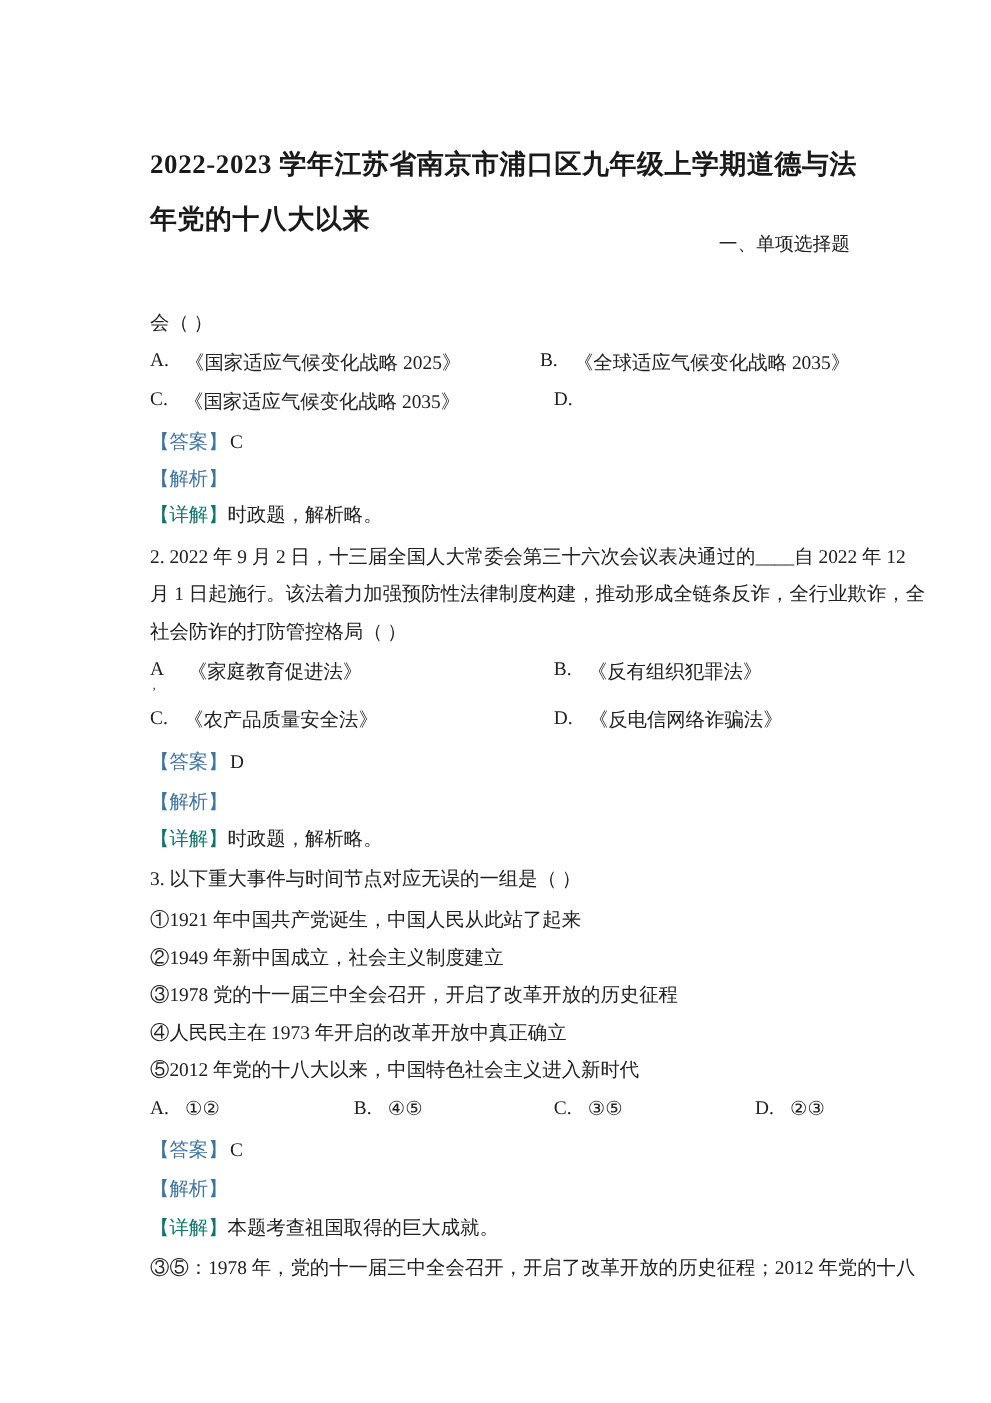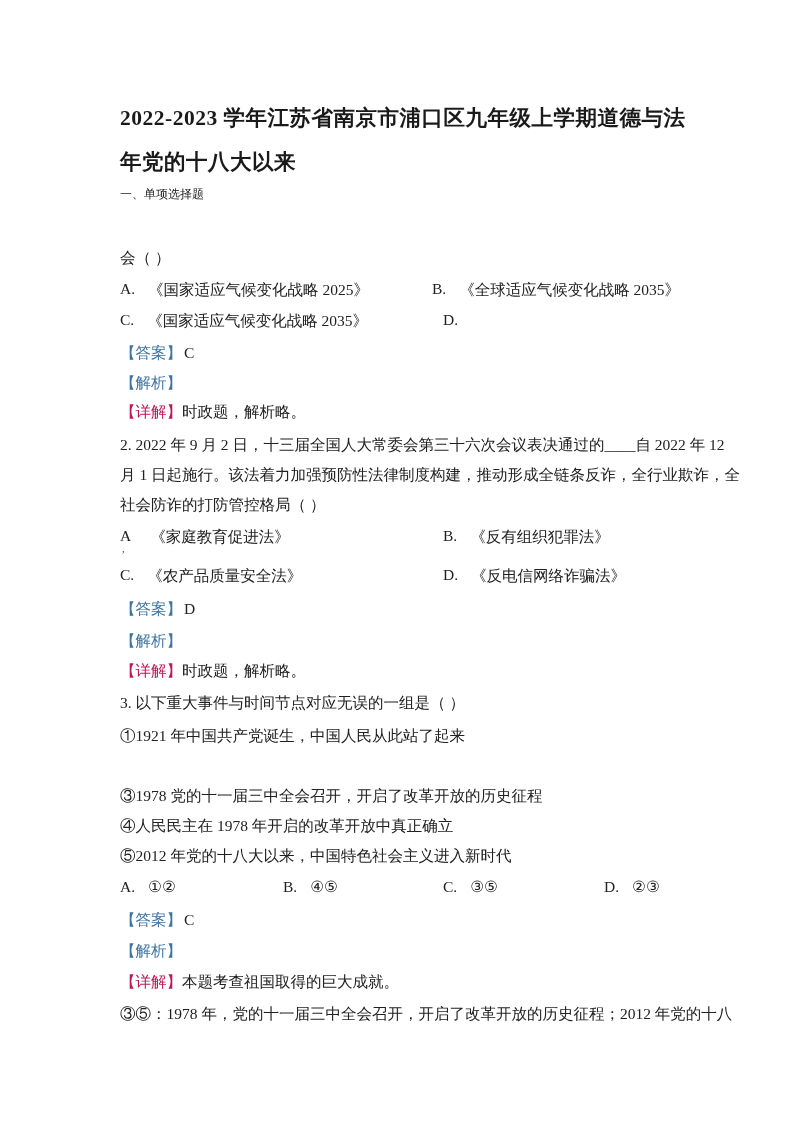--- a/index.html
+++ b/index.html
@@ -18,32 +18,33 @@
     width: 560px;
     font-size: 15.5px;
     white-space: nowrap;
     color: #212121;
   }
   .title-line {
     font-size: 21.5px;
     font-weight: bold;
     letter-spacing: 0.5px;
     color: #1a1a1a;
+    margin-top: 13px;
   }
-  .section-heading { font-size: 12px; }
+  .section-heading { font-size: 15px; text-align: right; }
   .optrow { display: flex; }
   .opt { display: flex; position: relative; }
   .opt-w2 { width: 323px; }           
   .opt-w4a { width: 163px; }          
   .opt-w4b { width: 160px; }
   .opt-w4c { width: 161px; }
   .olabel { margin-right: 13px; }
   .marker-blue { color: #3d74a3; }
   .answer-letter { color: #212121; margin-left: 2px; }
-  .detail-marker { color: #be185d; }
+  .detail-marker { color: #0f766e; }
   .stray-mark {
     position: absolute;
     left: 2px;
     top: 15px;
     font-size: 11px;
     color: #4a4a4a;
   }
 </style>
 </head>
 <body>
@@ -118,22 +119,23 @@
   </div>
   <div class="line" style="top:631px">
     <span class="marker-blue">【解析】</span>
   </div>
   <div class="line" style="top:661px">
     <span class="detail-marker">【详解】</span><span>时政题，解析略。</span>
   </div>
 
   <div class="line" style="top:693px">3.  以下重大事件与时间节点对应无误的一组是（    ）</div>
   <div class="line" style="top:726px">①1921 年中国共产党诞生，中国人民从此站了起来</div>
+  <div class="line" style="top:756px">②1949 年新中国成立，社会主义制度建立</div>
   <div class="line" style="top:786px">③1978 党的十一届三中全会召开，开启了改革开放的历史征程</div>
-  <div class="line" style="top:816px">④人民民主在 1978 年开启的改革开放中真正确立</div>
+  <div class="line" style="top:816px">④人民民主在 1973 年开启的改革开放中真正确立</div>
   <div class="line" style="top:846px">⑤2012 年党的十八大以来，中国特色社会主义进入新时代</div>
 
   <div class="line optrow" style="top:878px">
     <span class="opt opt-w4a">
       <span class="olabel">A.</span>
       <span>①②</span>
     </span>
     <span class="opt opt-w4b">
       <span class="olabel">B.</span>
       <span>④⑤</span>

